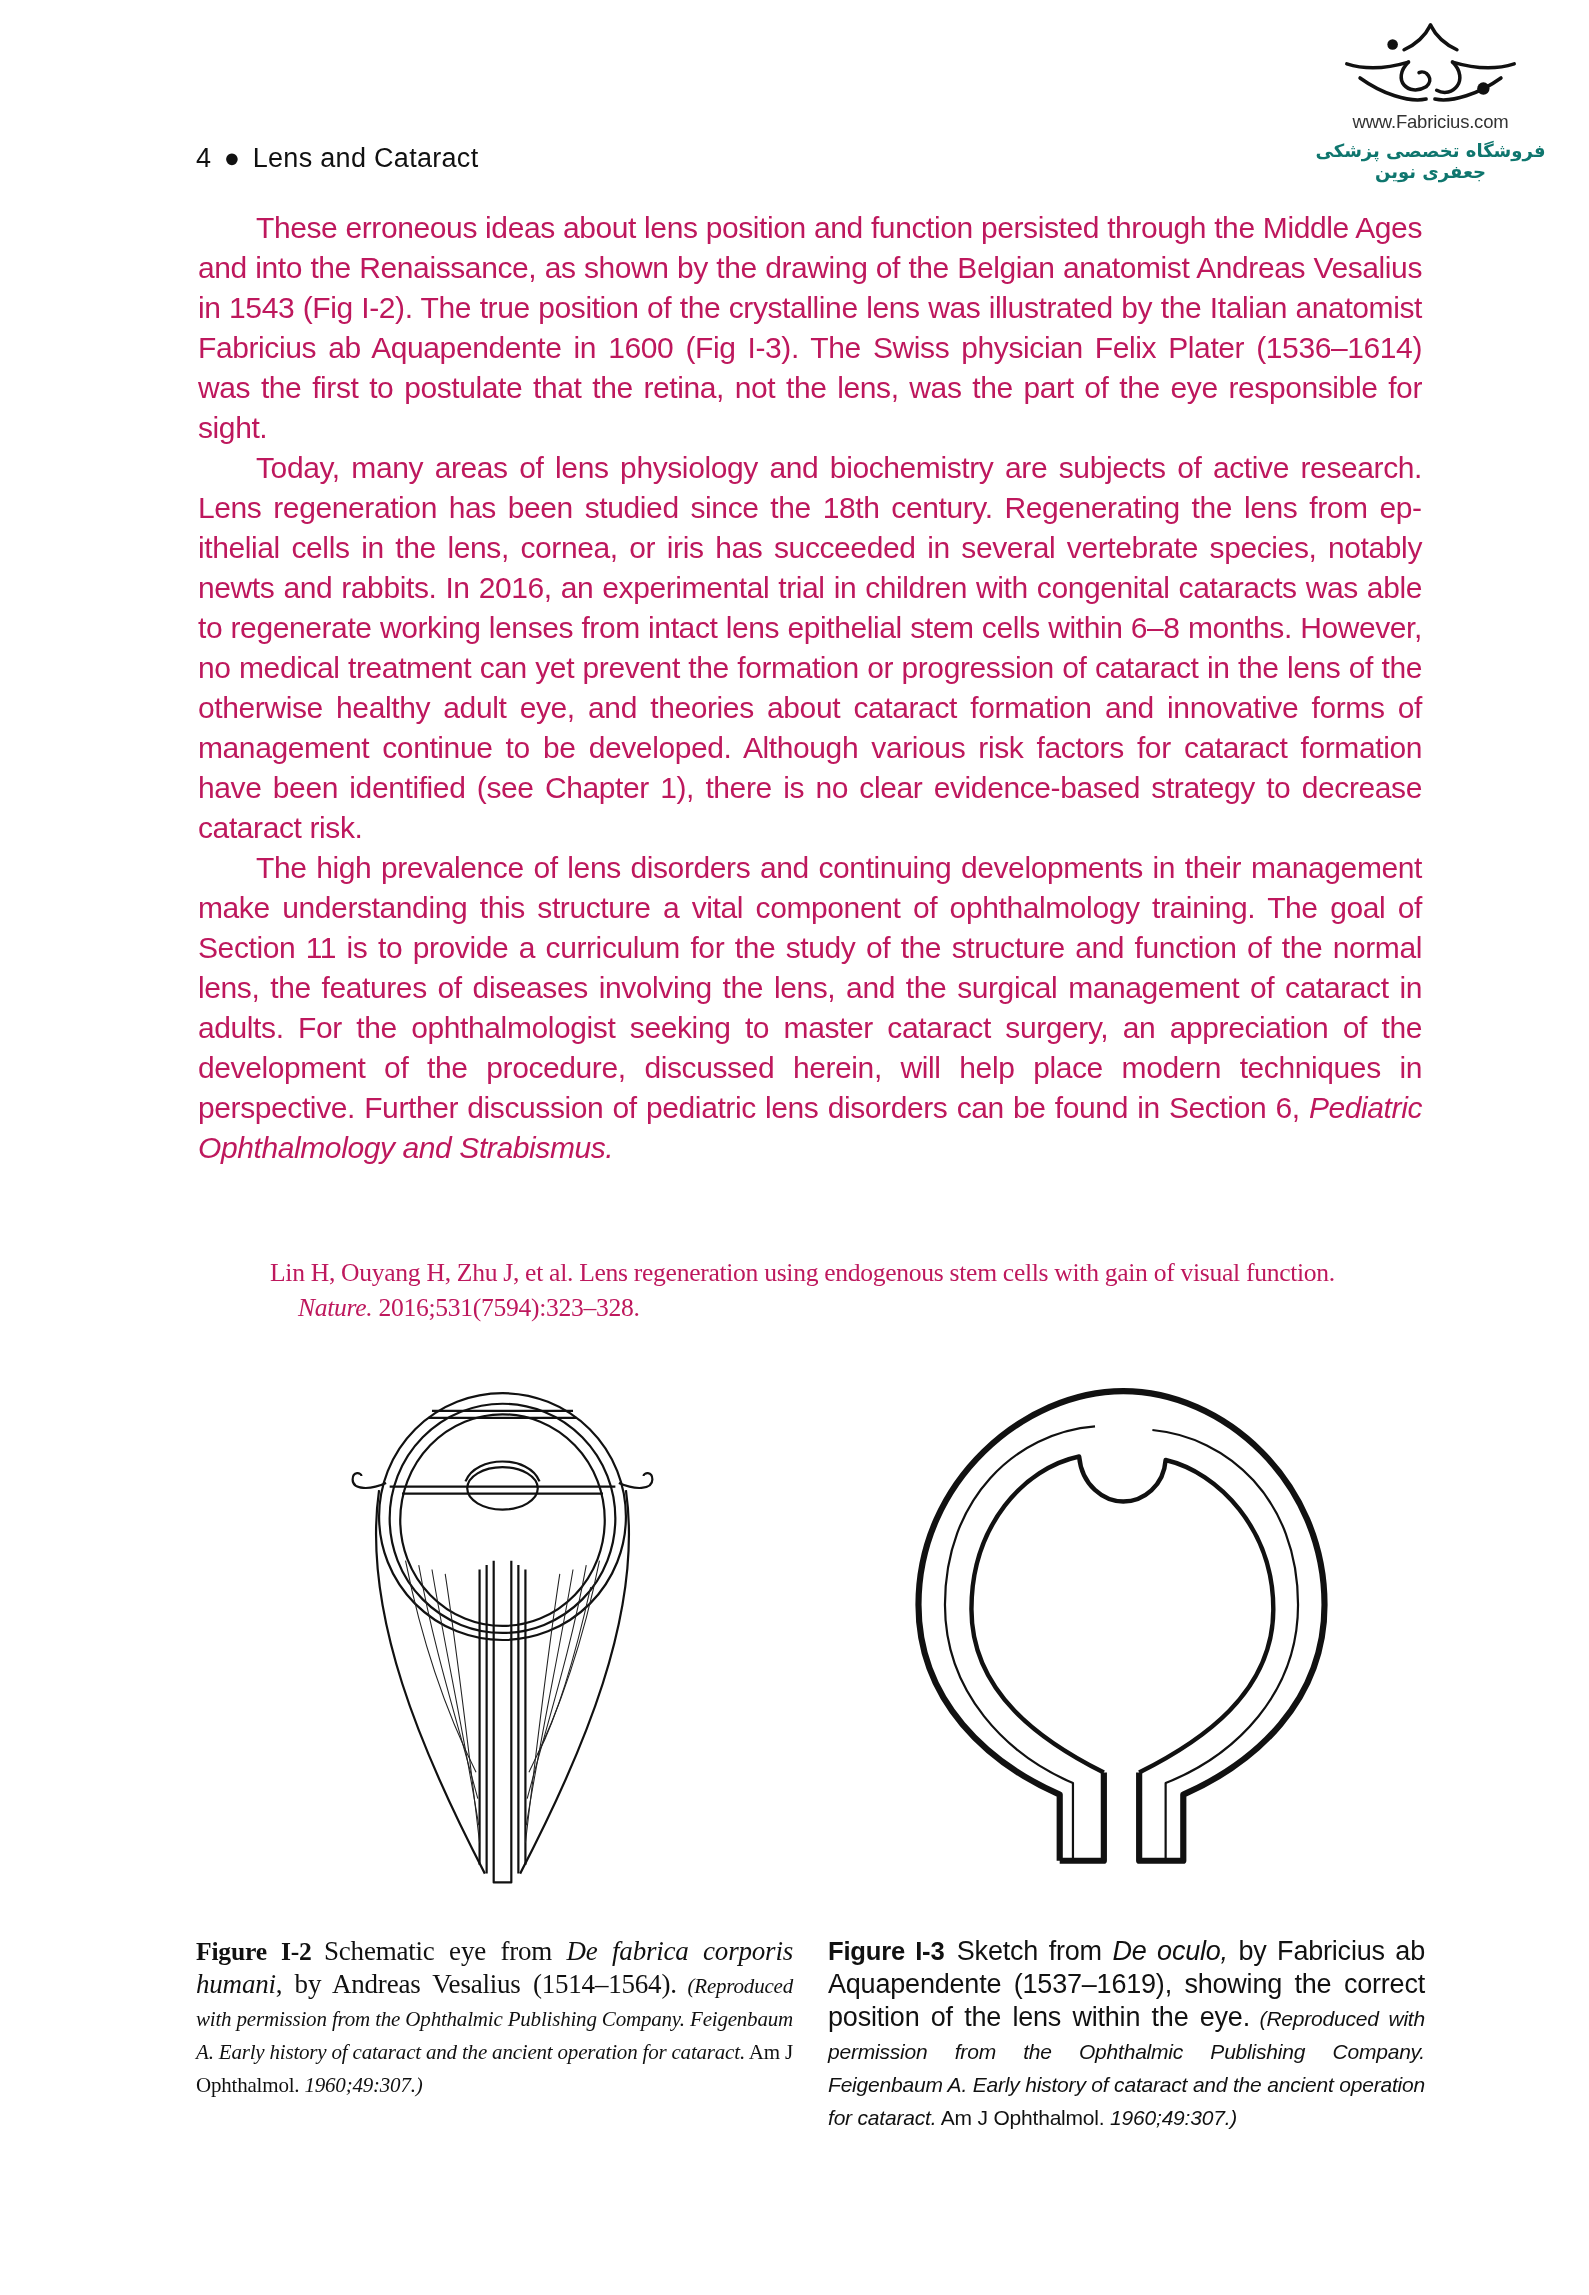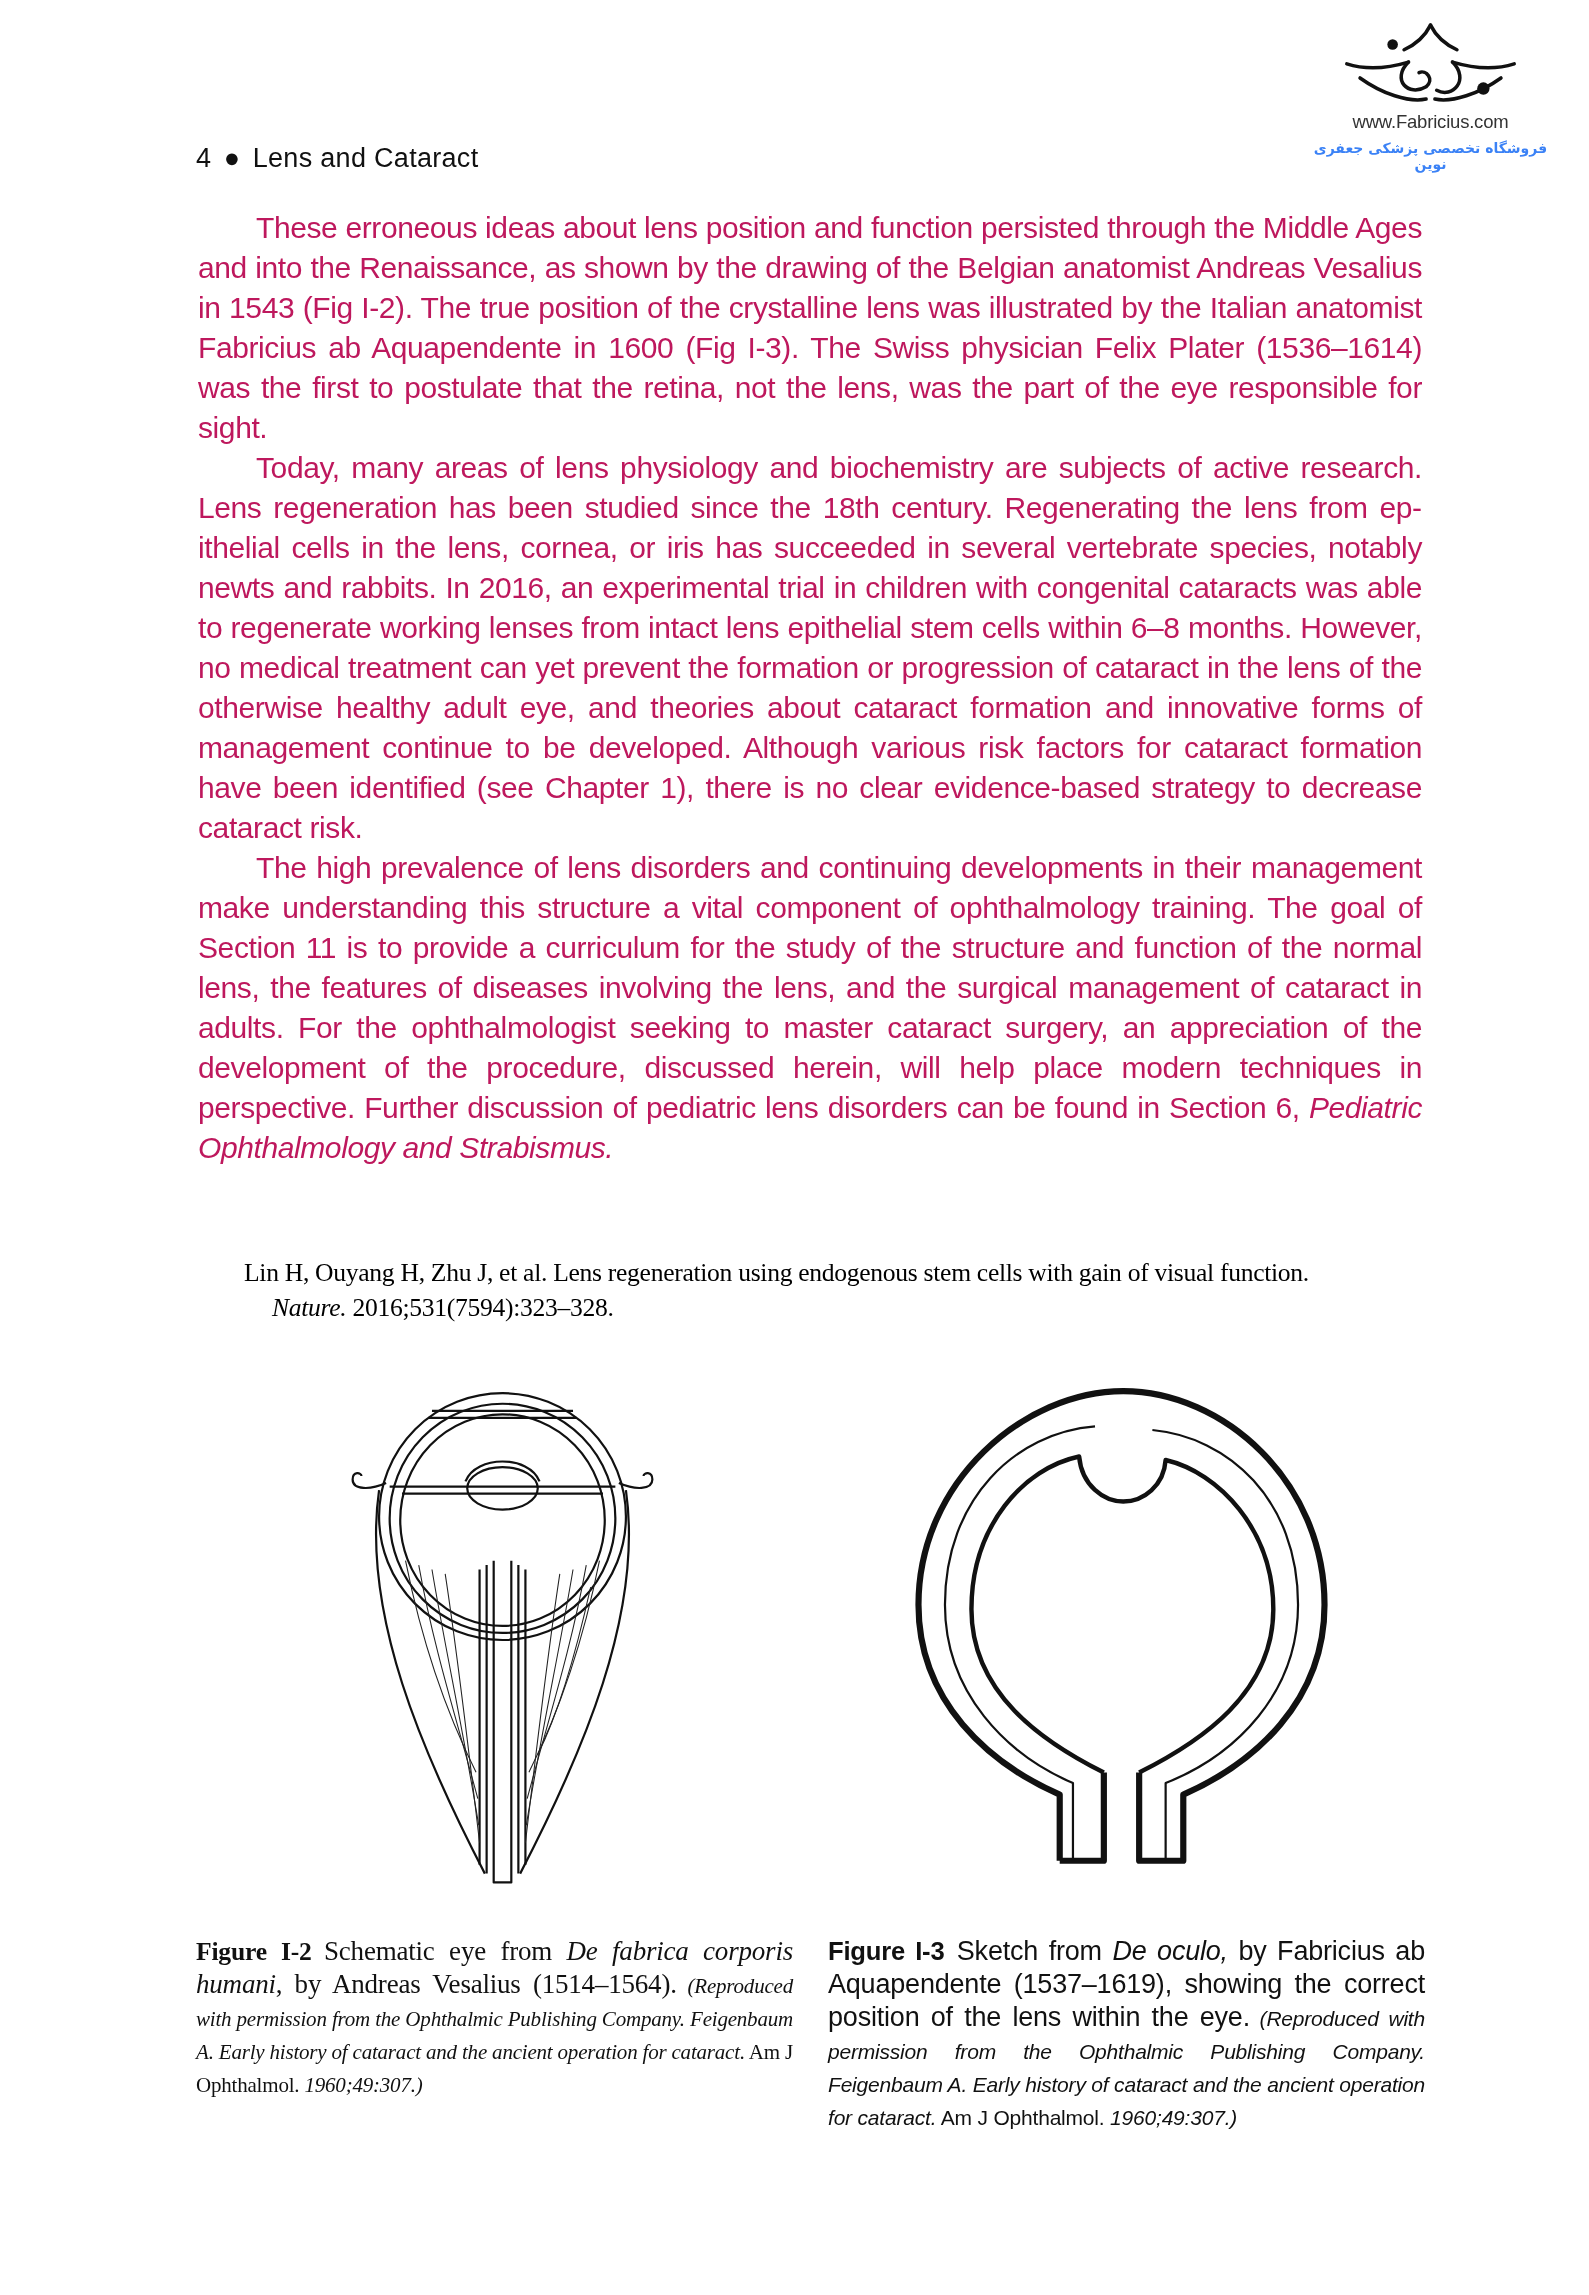--- a/index.html
+++ b/index.html
@@ -15,36 +15,36 @@
   .logo {
     position: absolute; left: 1298px; top: 17.7px; width: 265px; height: 168px;
     text-align: center;
   }
   .logo svg { display: block; margin: 0 auto; }
   .logo .url {
     font-family: "Liberation Sans", sans-serif; font-size: 18.5px; color: #333;
     margin-top: -3.5px; letter-spacing: -0.2px;
   }
   .logo .fa {
-    font-family: "DejaVu Sans", sans-serif; font-size: 14px; color: #3b82f6;
+    font-family: "DejaVu Sans", sans-serif; font-size: 18px; color: #0f766e;
     direction: rtl; margin-top: 7px; font-weight: bold;
   }
 
   .body-text {
     position: absolute; left: 198px; top: 208px; width: 1224px;
     font-family: Liberation Sans, sans-serif; font-size: 30px; line-height: 40px;
     color: #be185d; text-align: justify; hyphens: manual;
     letter-spacing: -0.4px;
   }
   .body-text p { margin: 0; text-indent: 58px; }
 
   .reference {
-    position: absolute; left: 244px; top: 1255px; width: 1104px;
+    position: absolute; left: 270px; top: 1255px; width: 1104px;
     font-family: "Liberation Serif", serif; font-size: 25.6px; line-height: 35px;
-    color: #000000; padding-left: 28px; text-indent: -28px; letter-spacing: -0.3px;
+    color: #be185d; padding-left: 28px; text-indent: -28px; letter-spacing: -0.3px;
   }
 
   .figure { position: absolute; }
   .fig2 { left: 335px; top: 1384px; width: 335px; height: 512px; }
   .fig3 { left: 892px; top: 1384px; width: 459px; height: 521px; }
 
   .caption {
     position: absolute; top: 1935px; width: 597px;
     font-family: "Liberation Sans", sans-serif; color: #111;
     text-align: justify; letter-spacing: -0.2px;

